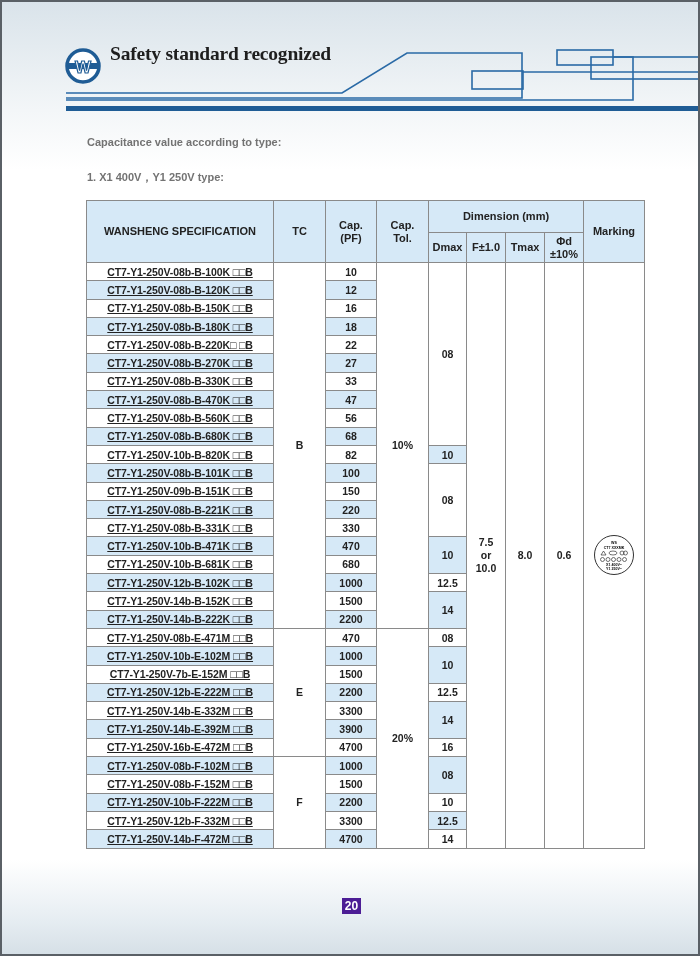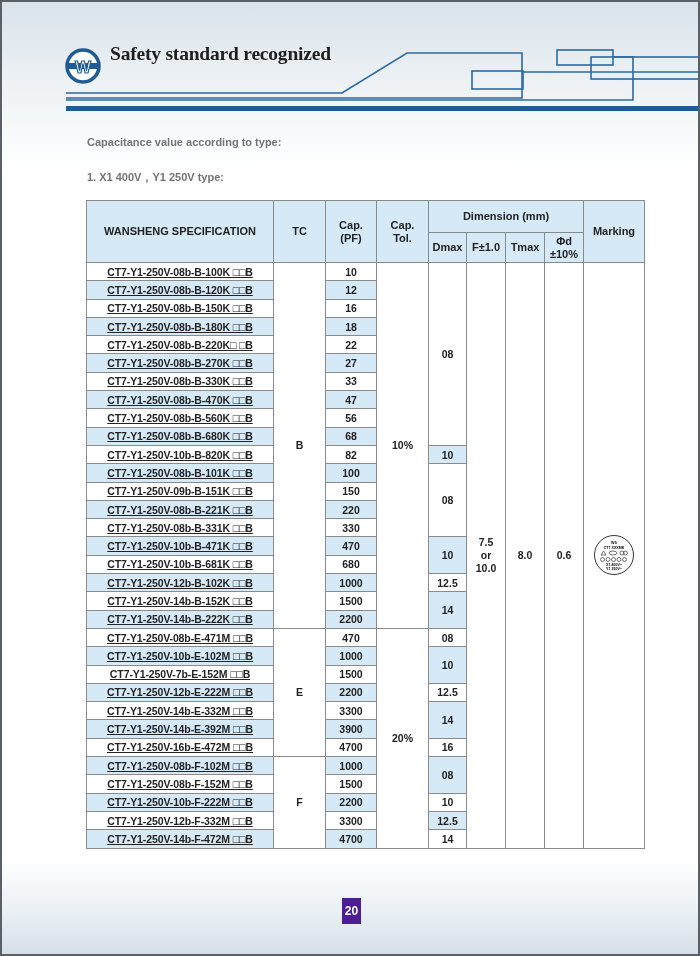--- a/index.html
+++ b/index.html
@@ -33,21 +33,21 @@
   table.spec td, table.spec th {
     border: 1px solid #8a8a8a; text-align: center; vertical-align: middle;
     padding: 0; overflow: hidden; white-space: nowrap;
   }
   table.spec th { background: #d6e9f7; font-size: 11px; line-height: 13px; }
   table.spec td { height: 18.3px; line-height: 16px; background: #fff; }
   td.sh { background: #d6e9f7 !important; }
   td.col-spec { letter-spacing: -0.1px; text-decoration: underline; }
   .marking-wrap { display: flex; justify-content: center; align-items: center; }
   .page-num {
-    position: absolute; left: 340px; top: 896px; width: 19px; height: 26px;
+    position: absolute; left: 340px; top: 896px; width: 19px; height: 16px;
     background: #4c1d95; color: #fff; font-weight: bold; font-size: 12px;
     display: flex; align-items: center; justify-content: center;
   }
 </style>
 </head>
 <body>
 
 <div class="banner">
   <svg class="deco" width="700" height="120">
     <g fill="none" stroke="#2a6aa6" stroke-width="1.6">

